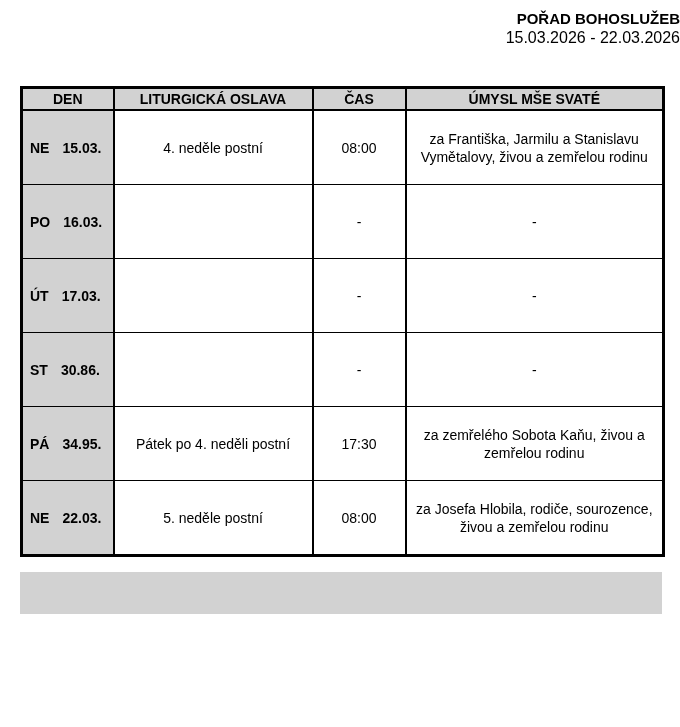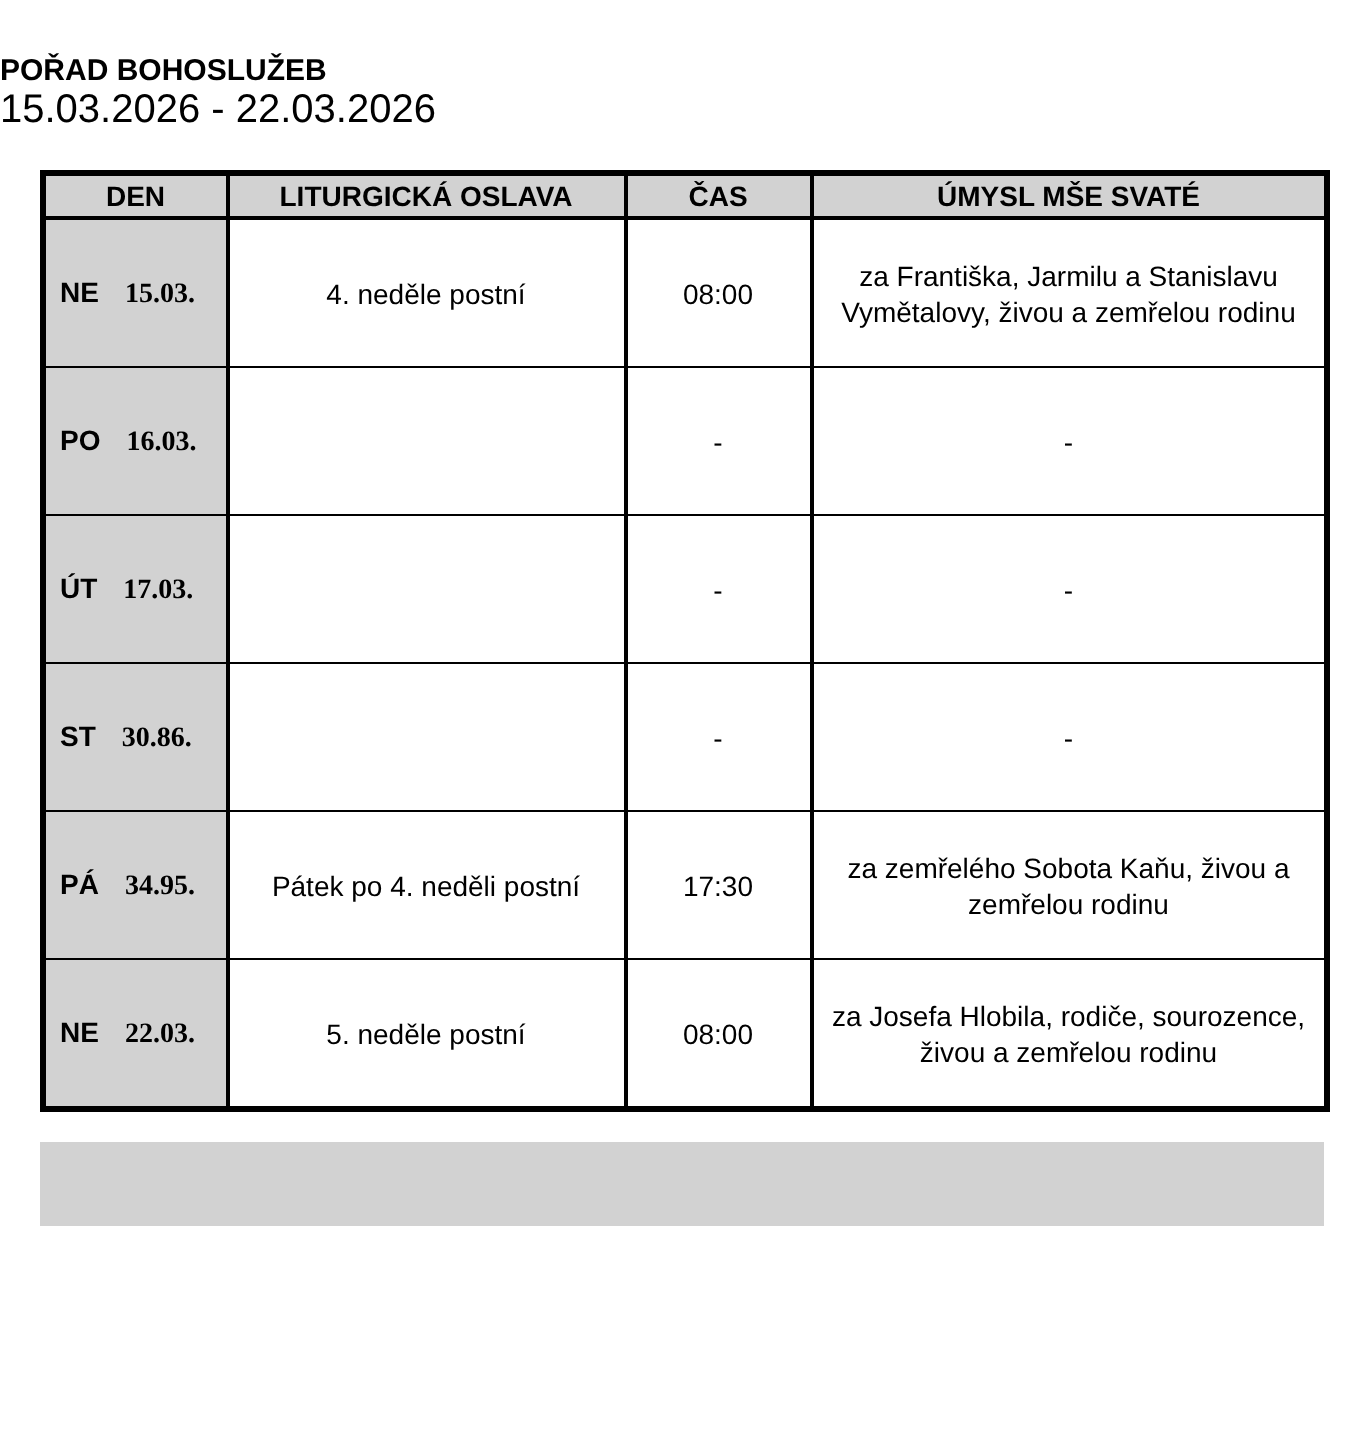--- a/index.html
+++ b/index.html
@@ -8,37 +8,37 @@
   }
   body {
     width: 680px;
     height: 727px;
     background: #ffffff;
     color: #000000;
     font-family: "Liberation Sans", sans-serif;
     overflow: hidden;
   }
   .titles {
-    text-align: left;
-    padding-top: 26px;
+    text-align: right;
+    padding-top: 9px;
   }
   .title-line {
     font-weight: bold;
     font-size: 15px;
     line-height: 19px;
   }
   .date-line {
-    font-size: 20px;
+    font-size: 16px;
     line-height: 20px;
   }
   table.schedule {
     border-collapse: collapse;
     table-layout: fixed;
     width: 642px;
-    margin: 20px 0 0 20px;
+    margin: 38px 0 0 20px;
     border: 3px solid var(--border-black, #000);
   }
   col.c-den { width: 92px; }
   col.c-lit { width: 199px; }
   col.c-cas { width: 93px; }
   col.c-umy { width: 258px; }
   th {
     background: var(--cell-gray, #d2d2d2);
     border: 2px solid var(--border-black, #000);
     height: 20px;
@@ -61,21 +61,20 @@
   }
   td.day {
     background: var(--cell-gray, #d2d2d2);
     font-weight: bold;
     text-align: left;
     padding-left: 7px;
     white-space: nowrap;
   }
   td.day .ddate {
     margin-left: 13px;
-    font-family: Liberation Serif, serif;
   }
   .footer-bar {
     width: 642px;
     height: 42px;
     margin: 15px 0 0 20px;
     background: var(--cell-gray, #d2d2d2);
     display: flex;
     align-items: center;
     box-sizing: border-box;
     padding-left: 7px;

